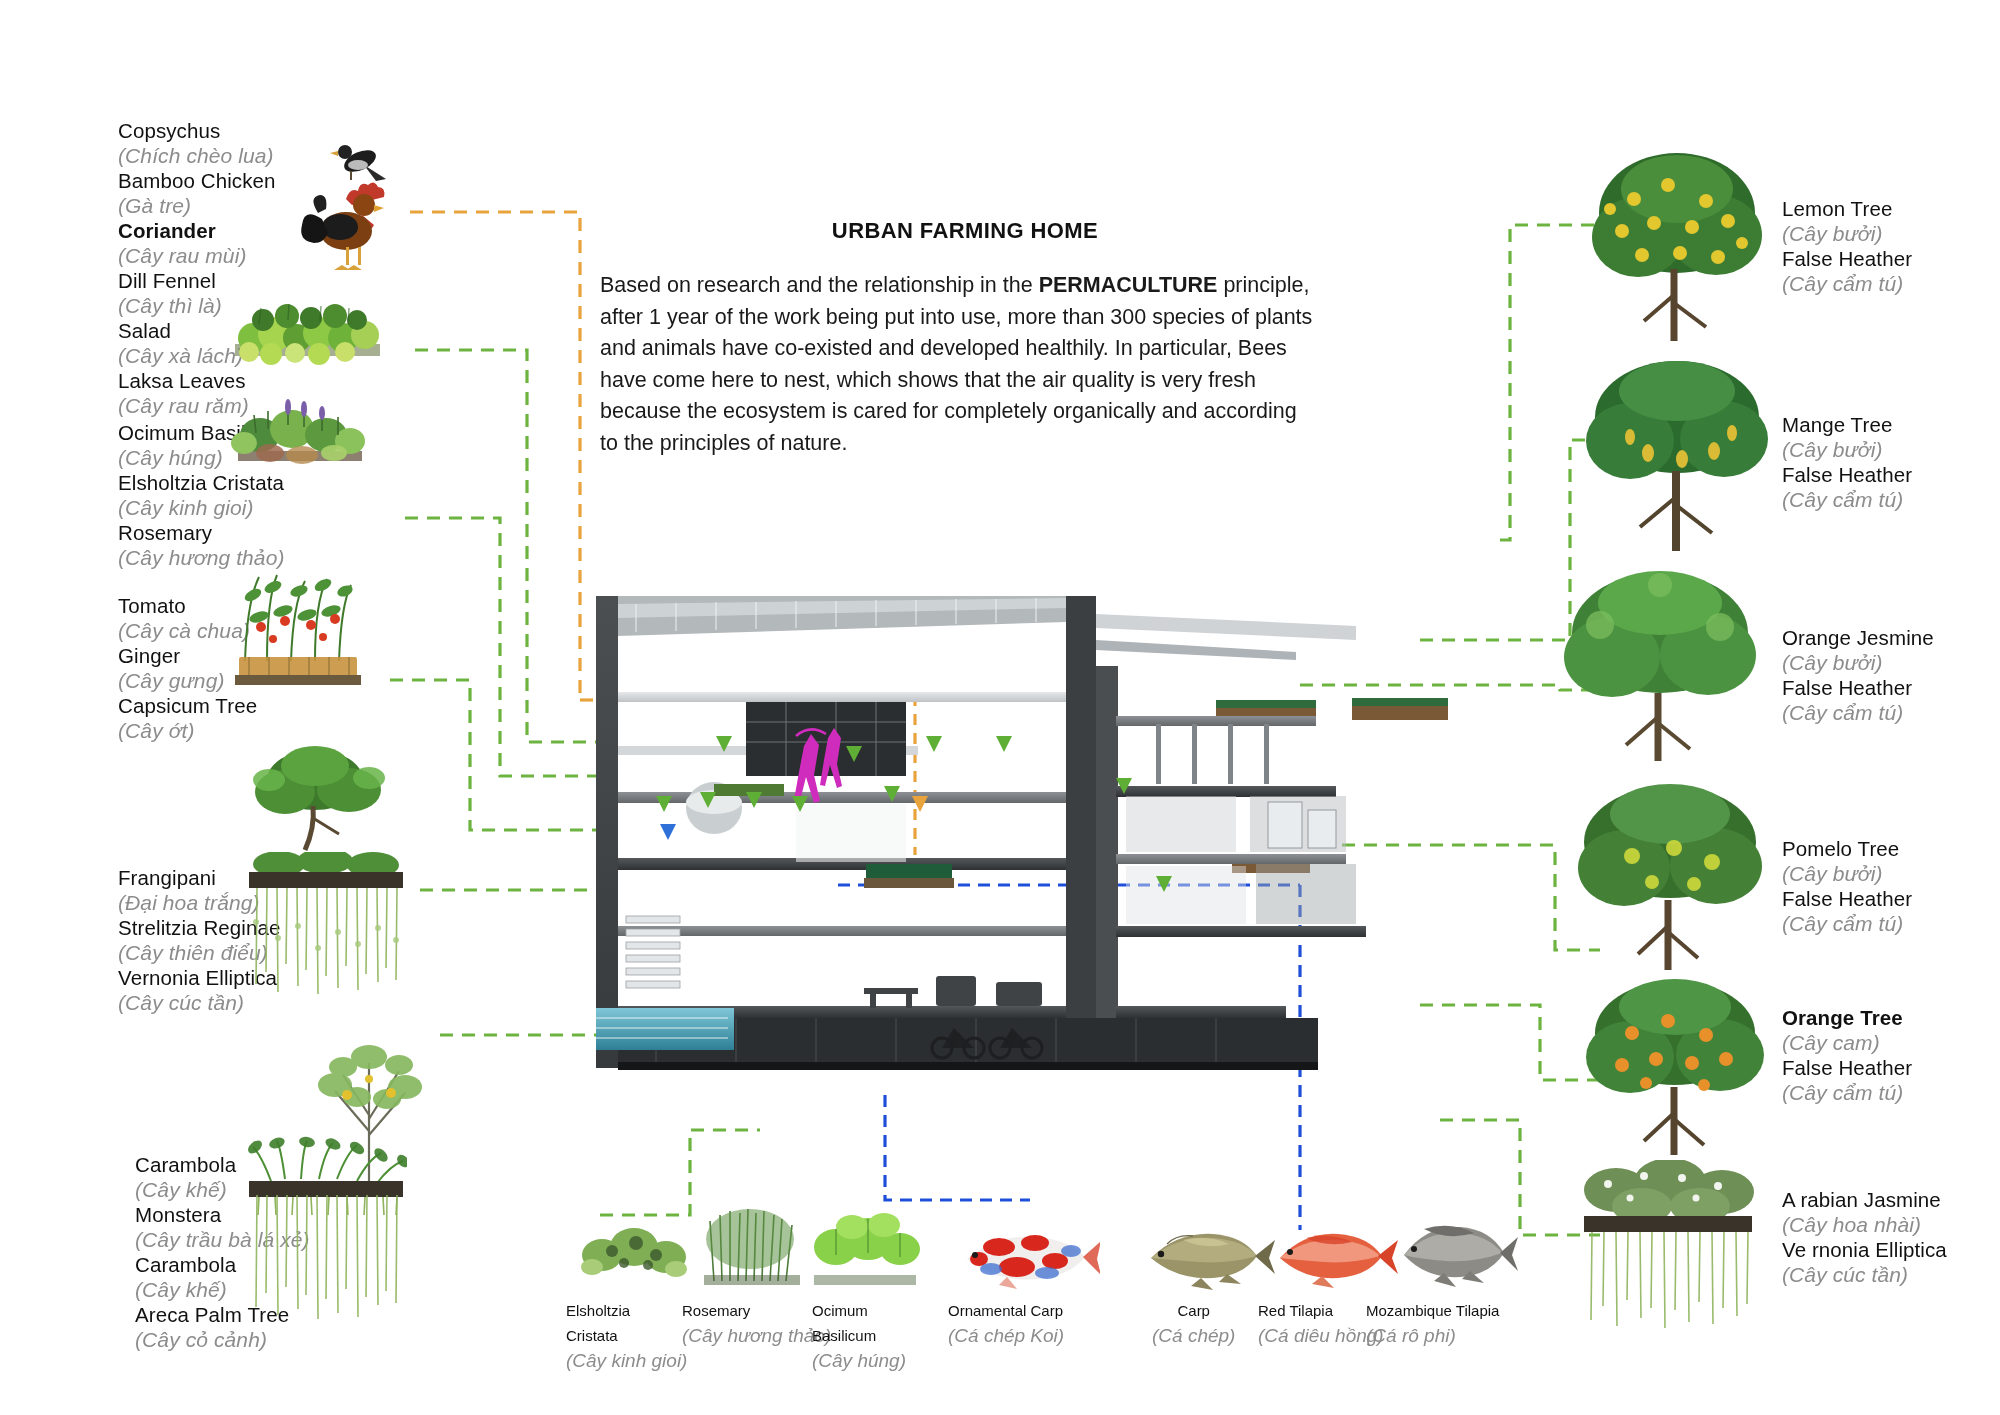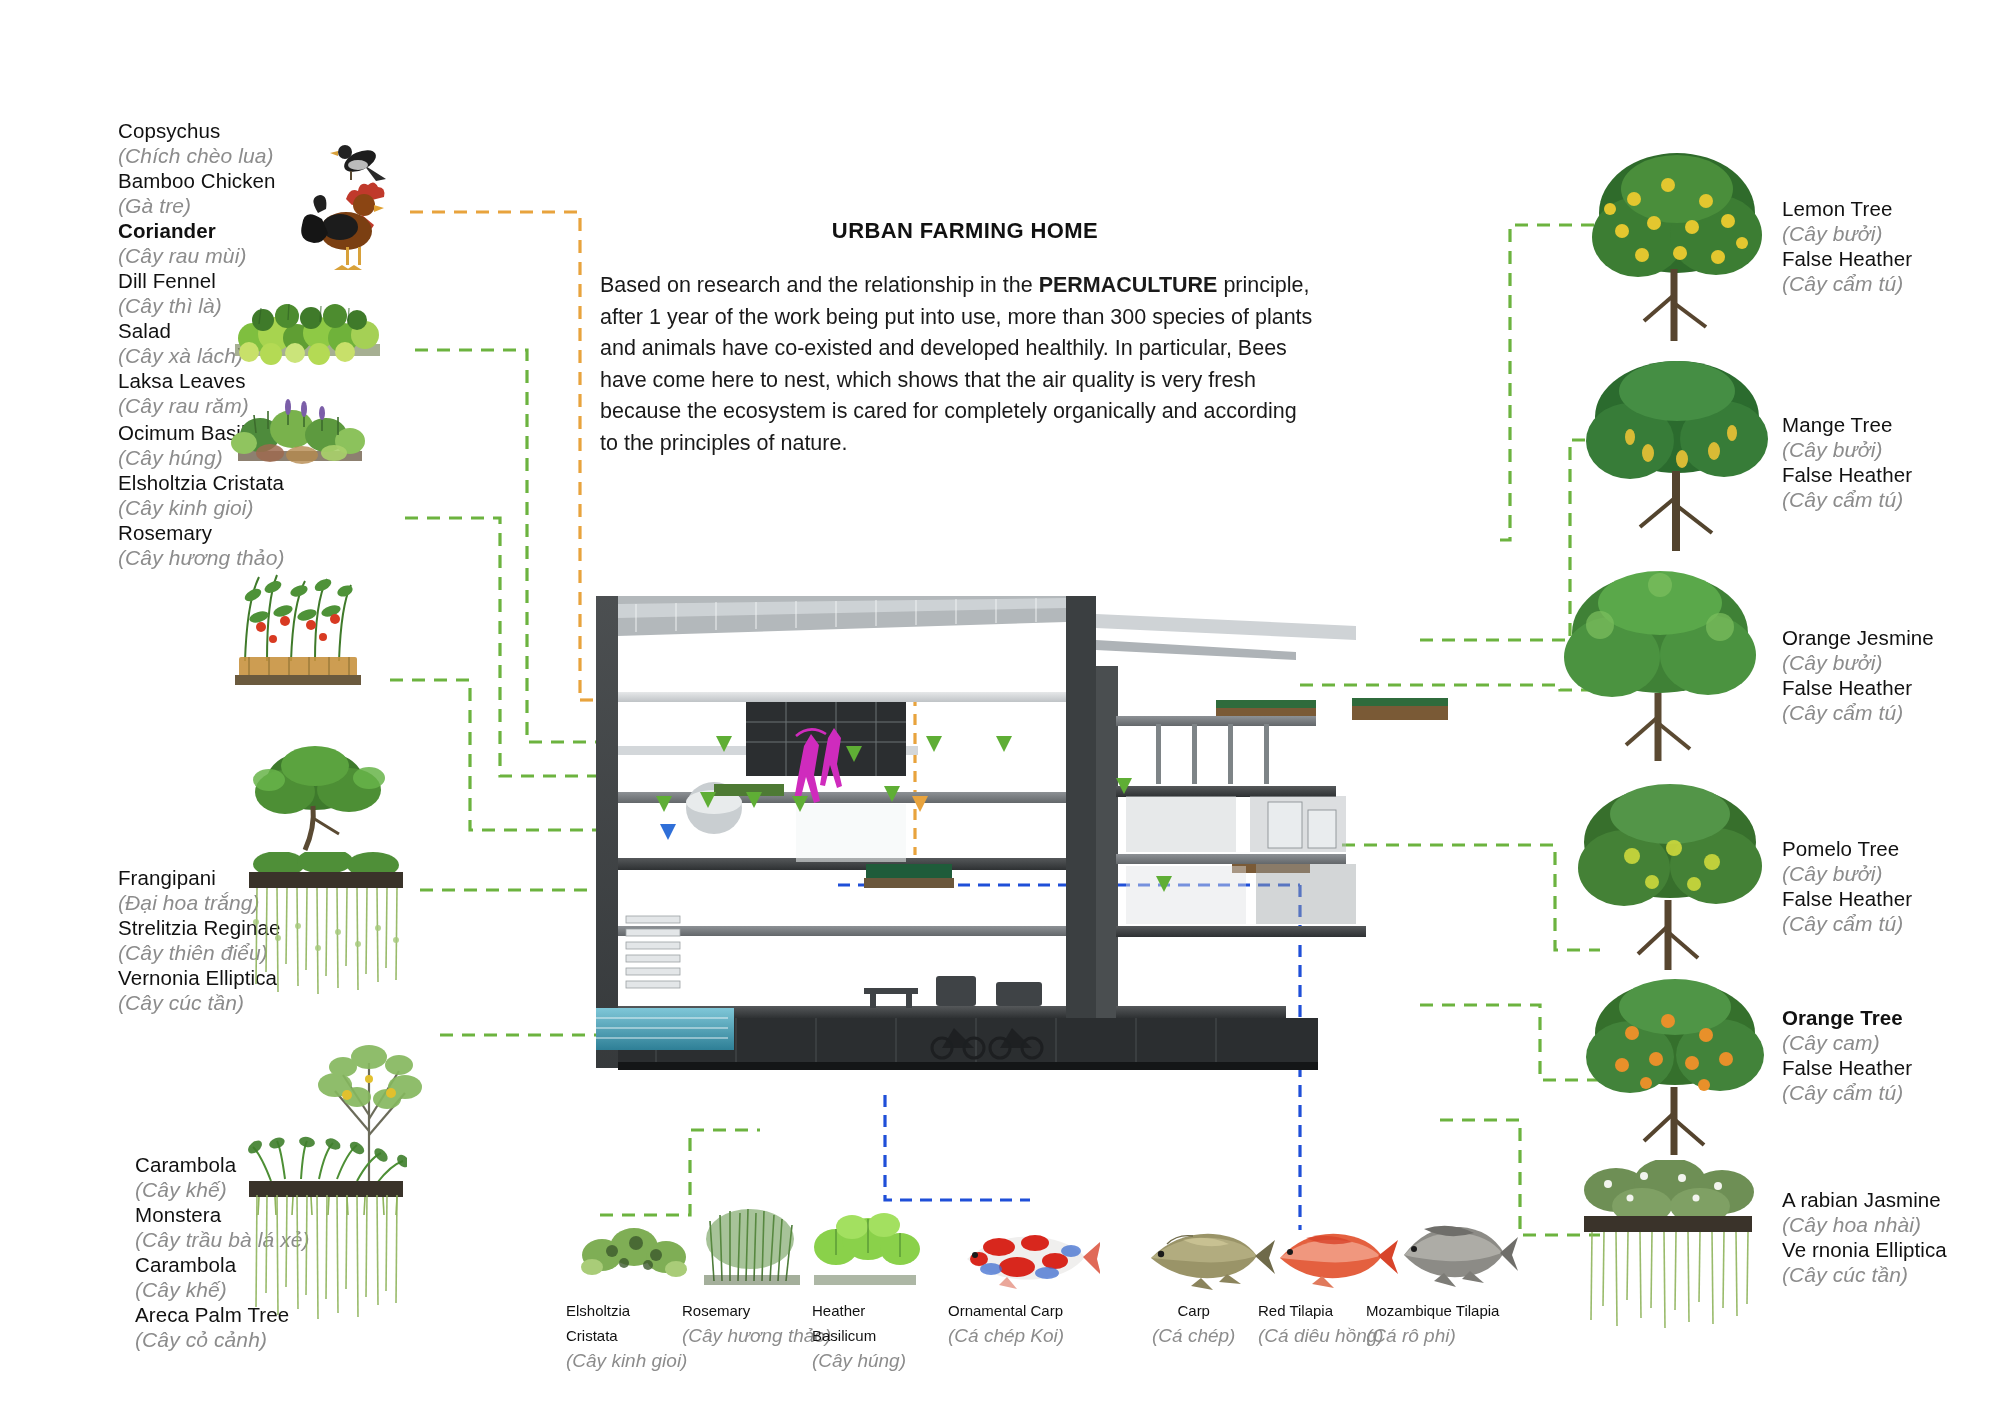--- a/index.html
+++ b/index.html
@@ -288,20 +288,28 @@
 
   <div class="label-group" style="left:118px; top:420px;">
     <div class="lg-line en">Ocimum Basilicum</div>
     <div class="lg-line vi">(Cây húng)</div>
     <div class="lg-line en">Elsholtzia Cristata</div>
     <div class="lg-line vi">(Cây kinh gioi)</div>
     <div class="lg-line en">Rosemary</div>
     <div class="lg-line vi">(Cây hương thảo)</div>
   </div>
 
+  <div class="label-group" style="left:118px; top:593px;">
+    <div class="lg-line en">Tomato</div>
+    <div class="lg-line vi">(Cây cà chua)</div>
+    <div class="lg-line en">Ginger</div>
+    <div class="lg-line vi">(Cây gưng)</div>
+    <div class="lg-line en">Capsicum Tree</div>
+    <div class="lg-line vi">(Cây ớt)</div>
+  </div>
 
   <div class="label-group" style="left:118px; top:865px;">
     <div class="lg-line en">Frangipani</div>
     <div class="lg-line vi">(Đại hoa trắng)</div>
     <div class="lg-line en">Strelitzia Reginae</div>
     <div class="lg-line vi">(Cây thiên điểu)</div>
     <div class="lg-line en">Vernonia Elliptica</div>
     <div class="lg-line vi">(Cây cúc tần)</div>
   </div>
 
@@ -854,21 +862,21 @@
       </g>
       <g stroke="#3f7a2a" stroke-width="1.3" opacity=".7">
         <line x1="26" y1="24" x2="26" y2="50"></line>
           <line x1="58" y1="14" x2="58" y2="48"></line>
         <line x1="90" y1="28" x2="90" y2="52"></line>
       </g>
       <rect x="4" y="70" width="102" height="10" fill="#4a5f38" opacity=".45"></rect>
     </svg>
   </div>
   <div class="bottom-cap" style="left:812px; top:1298px;">
-    <div class="cap-en">Heather</div>
+    <div class="cap-en">Ocimum</div>
     <div class="cap-en">Basilicum</div>
     <div class="cap-vi">(Cây húng)</div>
   </div>
 
   <div class="art" style="left:955px; top:1225px; width:145px; height:66px;">
     <svg width="145" height="66" viewBox="0 0 145 66">
       <path d="M12 34 q30 -26 72 -22 q32 4 46 20 q-14 18 -46 22 q-42 4 -72 -20 z" fill="#f0efee"></path>
       <g fill="#d8271d">
         <ellipse cx="44" cy="22" rx="16" ry="9"></ellipse>
           <ellipse cx="80" cy="18" rx="14" ry="8"></ellipse>

